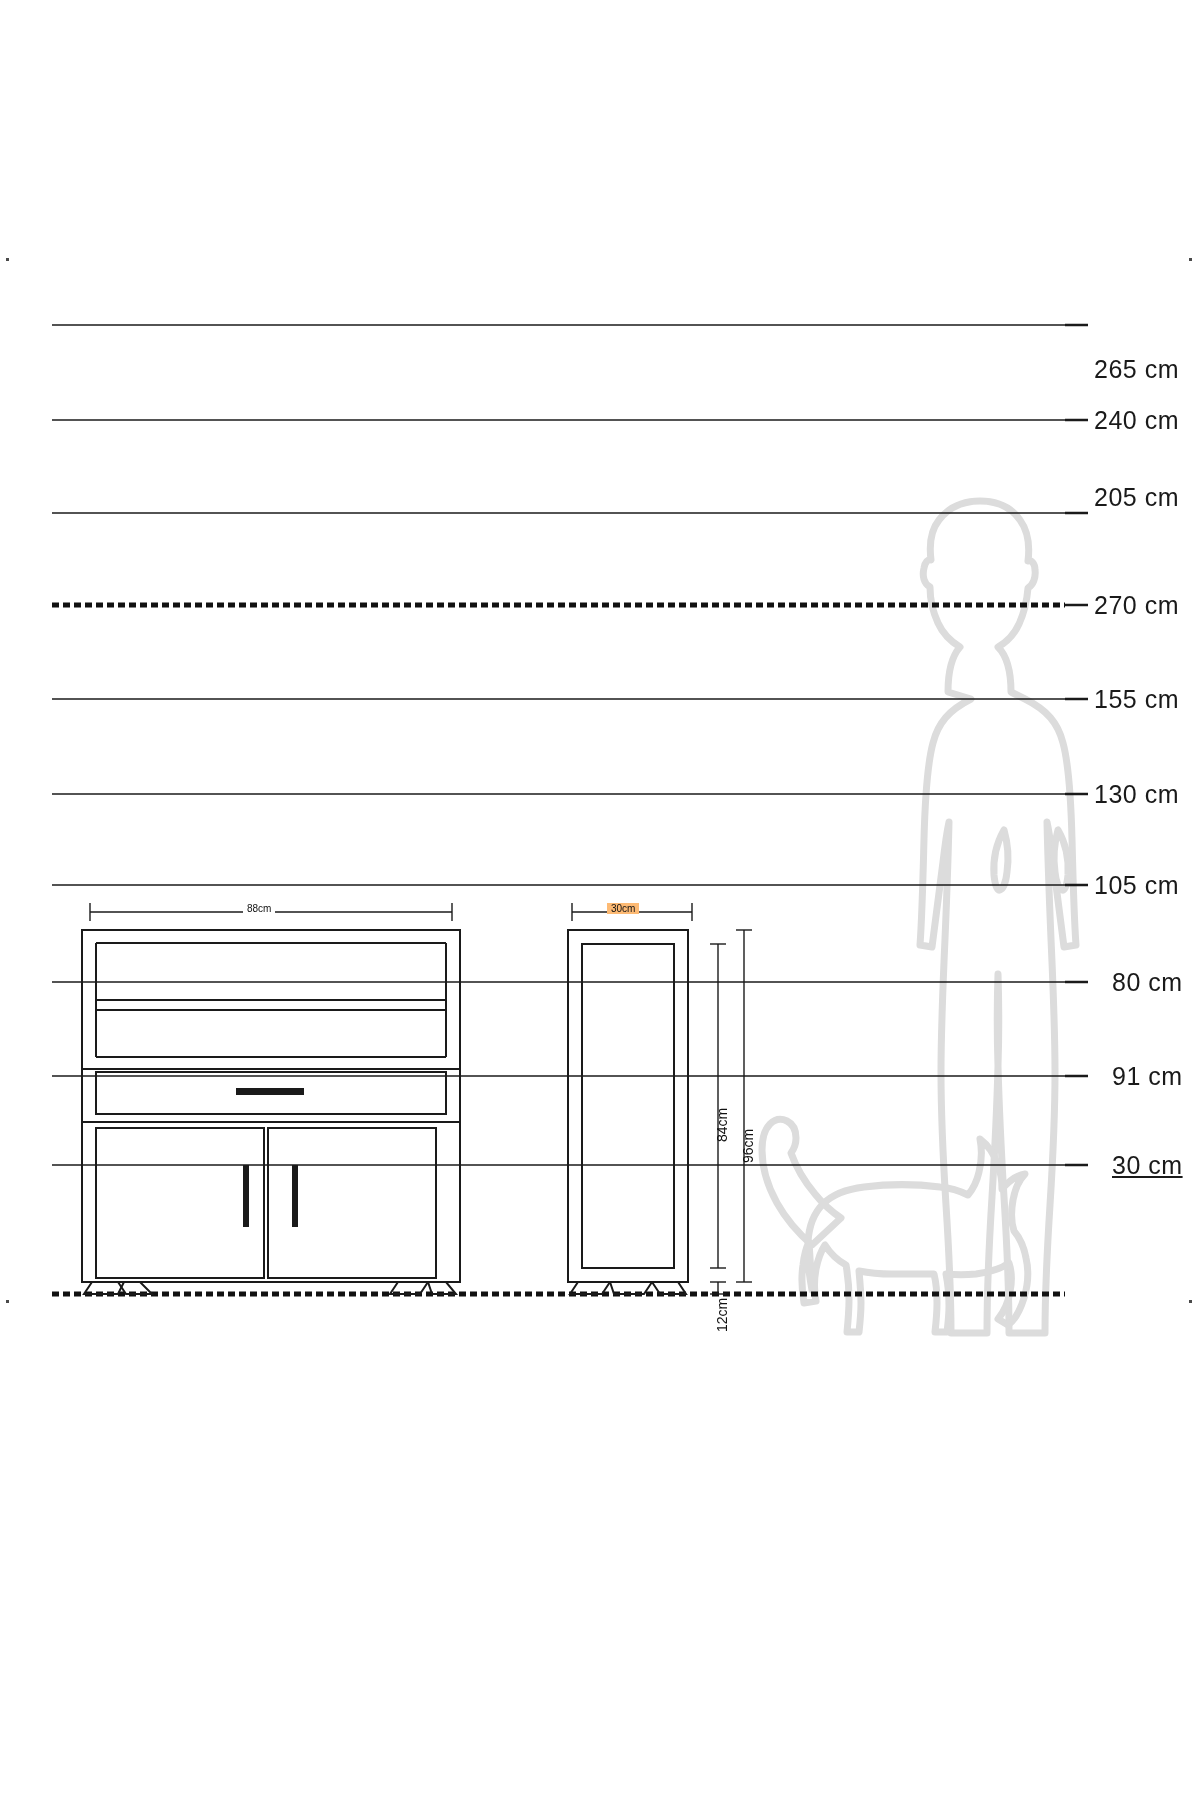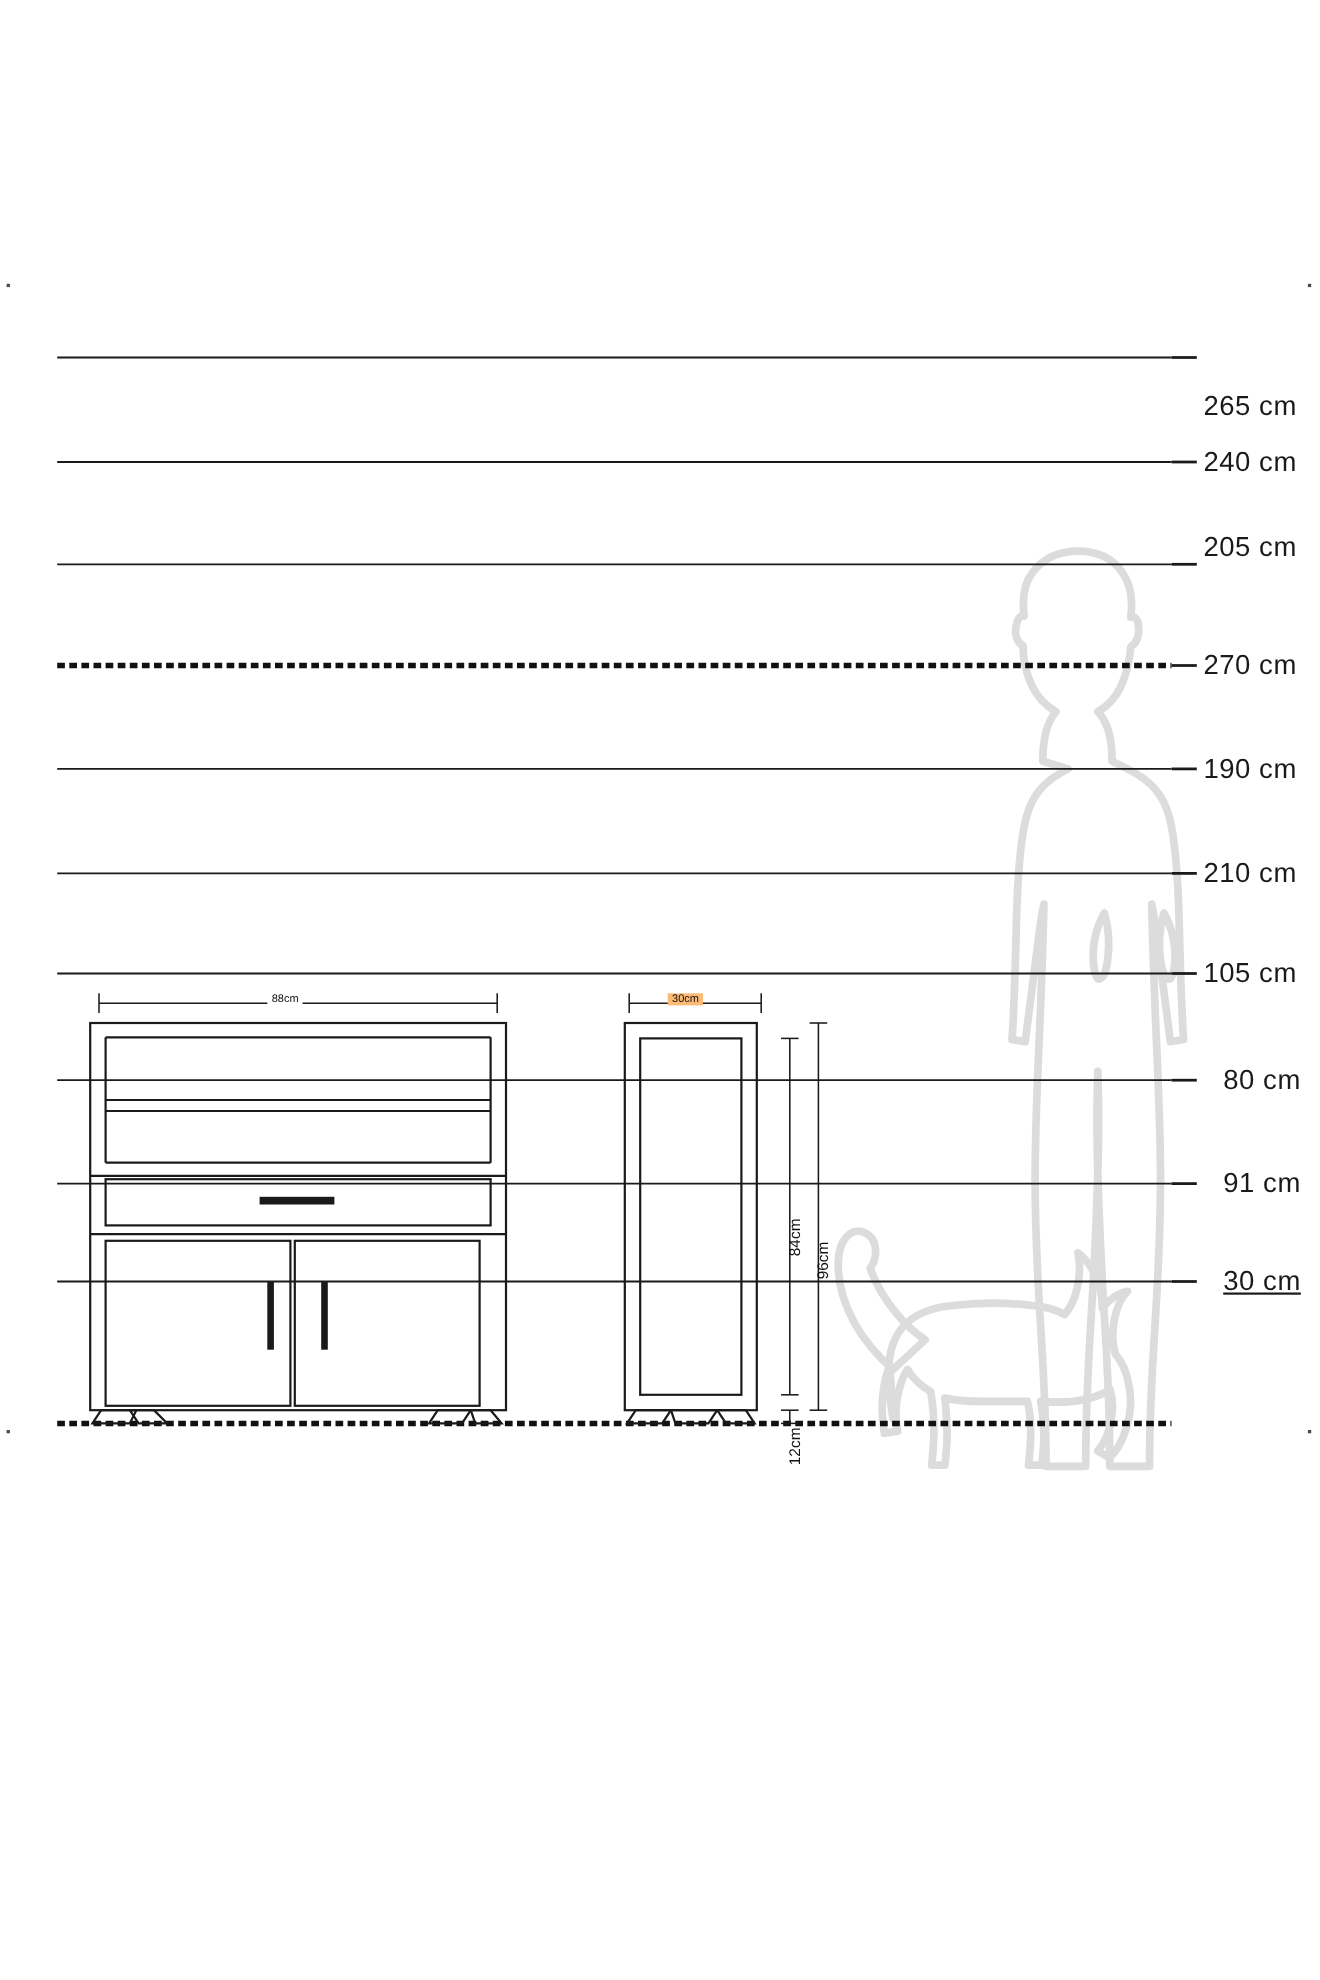--- a/index.html
+++ b/index.html
@@ -255,22 +255,22 @@
       <line x1="1065" y1="982" x2="1088" y2="982"></line>
       <line x1="1065" y1="1076" x2="1088" y2="1076"></line>
       <line x1="1065" y1="1165" x2="1088" y2="1165"></line>
     </g>
   </svg>
 
   <div class="scale-label" style="left:1094px; top:311px;margin-top:44px;">265 cm</div>
   <div class="scale-label" style="left:1094px; top:406px;">240 cm</div>
   <div class="scale-label" style="left:1094px; top:483px;">205 cm</div>
   <div class="scale-label" style="left:1094px; top:591px;">270 cm</div>
-  <div class="scale-label" style="left:1094px; top:685px;">190 cm</div>
-  <div class="scale-label" style="left:1094px; top:780px;">210 cm</div>
+  <div class="scale-label" style="left:1094px; top:685px;">155 cm</div>
+  <div class="scale-label" style="left:1094px; top:780px;">130 cm</div>
   <div class="scale-label" style="left:1094px; top:871px;">105 cm</div>
   <div class="scale-label" style="left:1112px; top:968px;">80 cm</div>
   <div class="scale-label" style="left:1112px; top:1062px;">91 cm</div>
   <div class="scale-label" style="left:1112px; top:1151px;text-decoration:underline;">30 cm</div>
 
   <div class="dim-label" style="left:243px; top:903px; background:#fff; padding:0 4px;">88cm</div>
   <div class="dim-label" style="left:607px; top:903px; background:#fdba74; padding:0 4px;">30cm</div>
 
   <div class="vdim-label" style="left:714px; top:1142px;">84cm</div>
   <div class="vdim-label" style="left:740px; top:1163px;">96cm</div>

